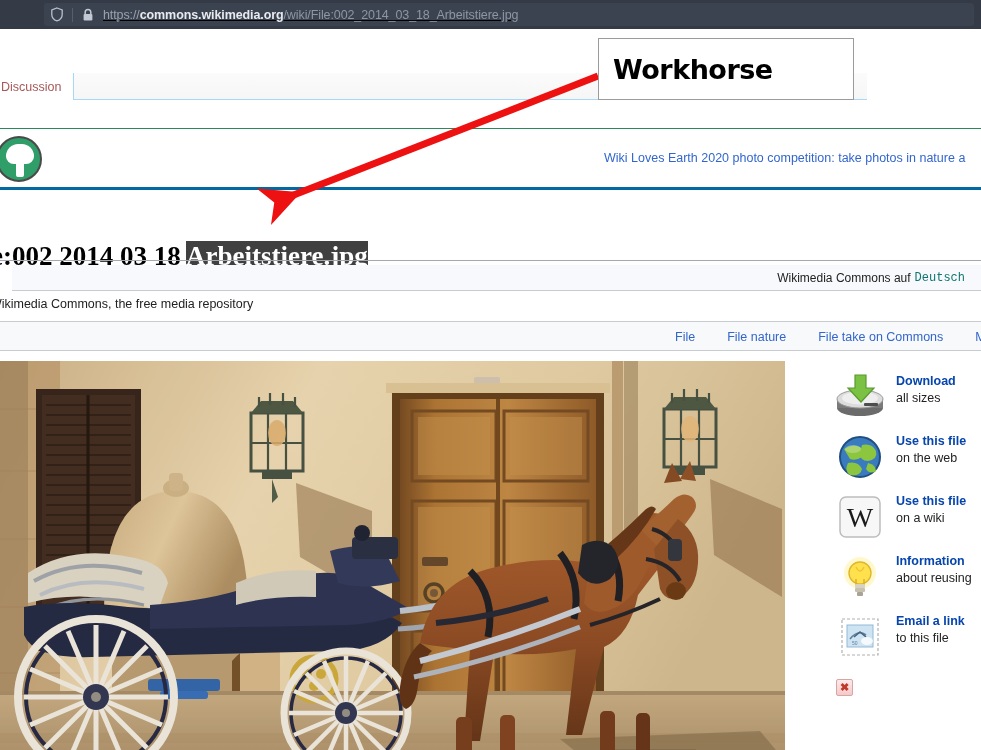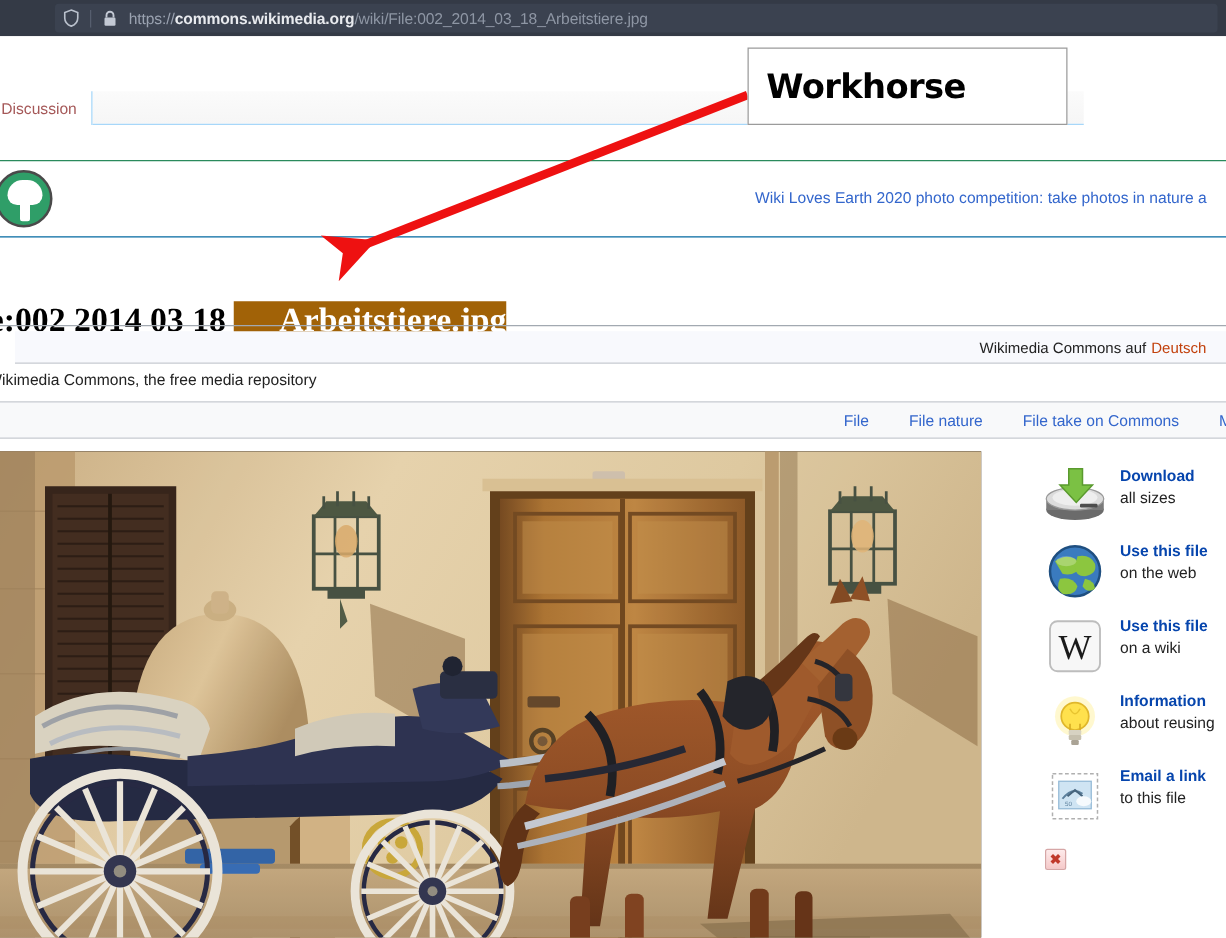--- a/index.html
+++ b/index.html
@@ -20,20 +20,21 @@
     background: #343a46;
     display: flex; align-items: center;
   }
   .urlbar {
     position: absolute; left: 44px; top: 3px;
     width: 930px; height: 23px;
     background: #3b4250;
     border-radius: 3px;
     display: flex; align-items: center;
     padding: 0 6px;
+    text-decoration: underline;
   }
   .shield-icon, .lock-icon {
     width: 14px; height: 15px;
     flex: 0 0 auto;
     display: flex; align-items: center; justify-content: center;
   }
   .urlbar .sep {
     width: 1px; height: 14px; background: #565e6e; margin: 0 8px;
     flex: 0 0 auto;
   }
@@ -71,21 +72,21 @@
     font-size: 12.5px;
     color: #a55858;
     white-space: nowrap;
   }
 
   
   .sitenotice {
     position: absolute; top: 99px; left: 0;
     width: 981px; height: 62px;
     border-top: 1px solid #2a8a5c;
-    border-bottom: 1px solid #0369a1;
+    border-bottom: 3px solid #0369a1;
     background: #ffffff;
   }
   .wle-logo {
     position: absolute; left: -4px; top: 7px;
     width: 46px; height: 46px;
     border-radius: 50%;
     background: #2f9e68;
     border: 2px solid #4a4a4a;
     overflow: hidden;
   }
@@ -114,43 +115,42 @@
   
   .firstHeading {
     position: absolute; top: 193px; left: -24px;
     font-family: "Liberation Serif", serif;
     font-size: 27px;
     color: #000000;
     white-space: nowrap;
     line-height: 32px;
   }
   .firstHeading .sel {
-    background: #a16207;
+    background: #404040;
     color: #ffffff;
-    padding-left: 36px;
   }
   .heading-rule {
     position: absolute; top: 231px; left: 0;
     width: 981px; height: 1px;
     background: #a2a9b1;
   }
 
   
   .langbar {
     position: absolute; top: 236px; left: 0;
     width: 981px; height: 26px;
     background: #f8f9fd;
     border-bottom: 1px solid #c8ccd1;
     display: flex; align-items: center; justify-content: flex-end;
     padding-right: 28px;
     font-size: 12px;
     color: #222222;
     margin-left: 12px;
   }
-  .langbar a { color: #c2410c; margin-left: 4px; text-decoration: none; }
+  .langbar a { color: #0f766e; margin-left: 4px; text-decoration: none; font-family: Liberation Mono, monospace; }
 
   
   .siteSub {
     position: absolute; top: 268px; left: -24px;
     font-size: 12.5px;
     color: #222222;
     white-space: nowrap;
   }
 
   

